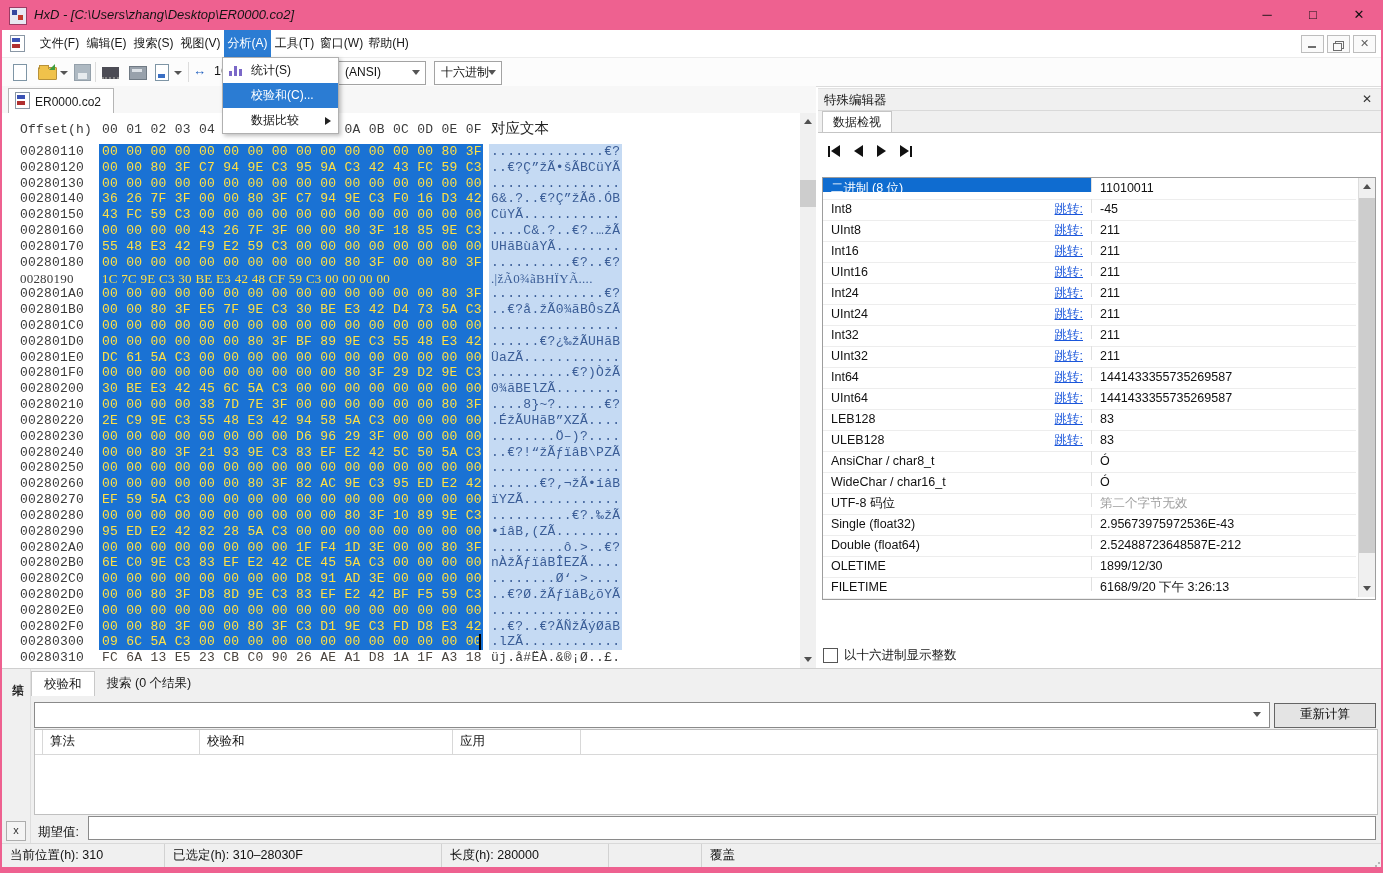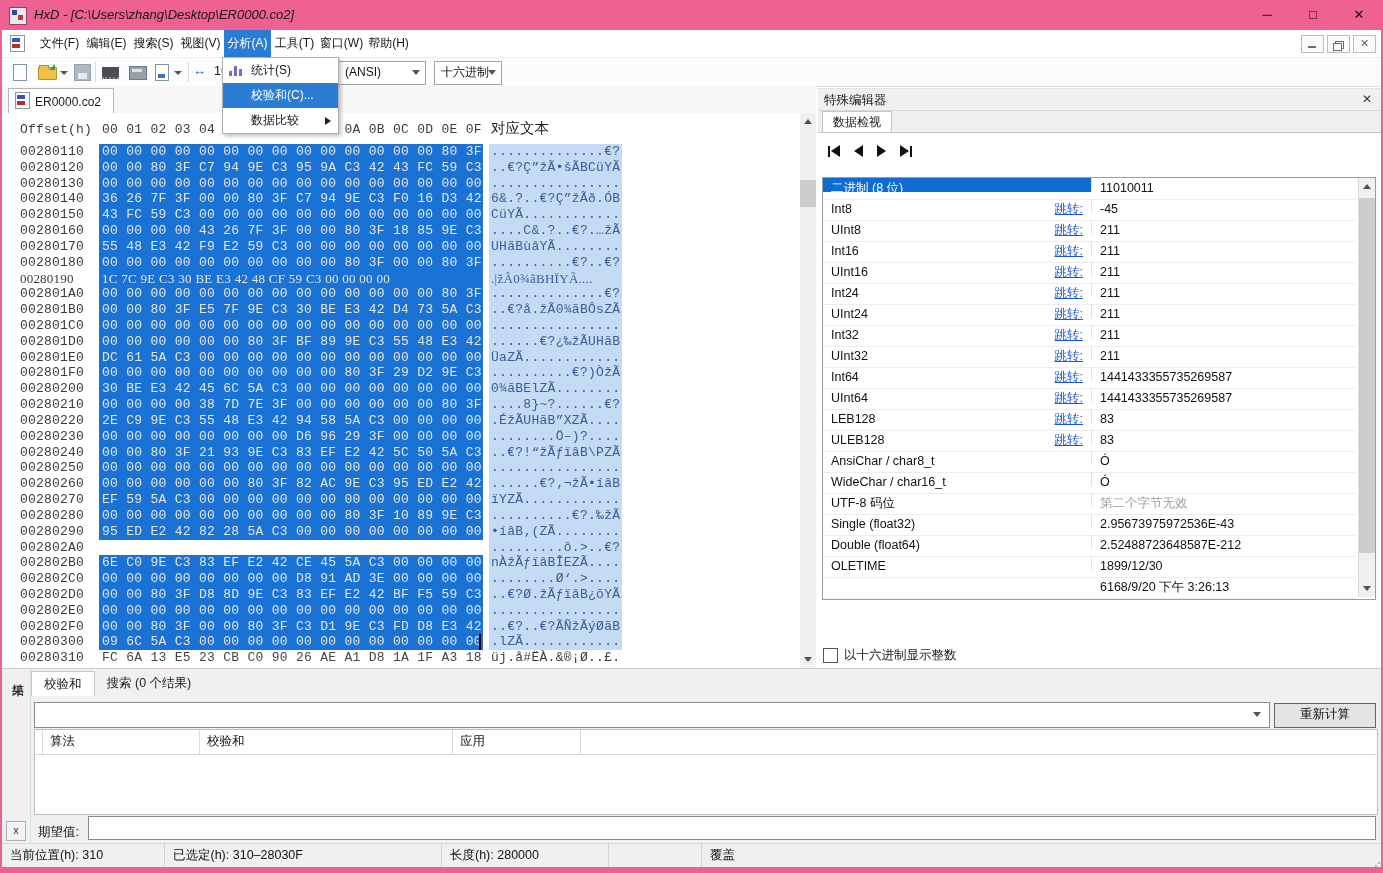--- a/index.html
+++ b/index.html
@@ -61,21 +61,21 @@
   .hexpane{position:absolute;left:2px;top:113px;width:814px;height:555px;background:#fff;
      font-family:"Liberation Mono","DejaVu Sans Mono",monospace;font-size:13px;color:#3c3c3c;}
   .hx-off-h{position:absolute;left:18px;top:9px;letter-spacing:0.2px;}
   .hx-cols-h{position:absolute;left:100px;top:9px;letter-spacing:0.28px;white-space:pre;}
   .hx-txt-h{position:absolute;left:489px;top:6px;font-family:"Liberation Sans",sans-serif;font-size:14.5px;color:#222;}
   #hex-rows{position:absolute;left:0;top:31px;width:814px;height:524px;}
   .hexrow{position:absolute;left:0;width:790px;height:16px;line-height:16px;}
   .hexrow .off{position:absolute;left:18px;letter-spacing:0.2px;}
   .hexrow .bytes{position:absolute;left:97px;width:381px;padding-left:3px;letter-spacing:0.28px;white-space:pre;color:#4a443e;}
   .hexrow .txt{position:absolute;left:487px;width:131px;padding-left:2px;letter-spacing:0.28px;white-space:pre;color:#3c3c3c;}
-  .hexrow.sel .bytes{background:#1a72d4;color:#e5e5e5;}
+  .hexrow.sel .bytes{background:#1a72d4;color:#fde047;}
   .hexrow.sel .txt{background:#c5daf3;color:#3a5d97;}
   .caret{position:absolute;left:477px;top:0;width:2px;height:16px;background:#000;}
   .vsb{position:absolute;left:798px;top:0;width:16px;height:555px;background:#f0f0f0;}
   .sb-arr{position:absolute;left:4px;width:0;height:0;border-left:4px solid transparent;border-right:4px solid transparent;}
   .sb-up{top:6px;border-bottom:5px solid #505050;}
   .sb-dn{bottom:6px;border-top:5px solid #505050;}
   .vsb .thumb{position:absolute;left:0;top:67px;width:16px;height:27px;background:#cdcdcd;}
   
   .rpanel{position:absolute;left:818px;top:88px;width:563px;height:580px;background:#f0f0f0;border-top:1px solid #e2e2e2;}
   .rp-header{position:absolute;left:0;top:0;width:563px;height:21px;border-bottom:1px solid #d9d9d9;}
@@ -344,20 +344,21 @@
           <div class="bytes">00 00 00 00 00 00 00 00 00 00 80 3F 10 89 9E C3</div>
           <div class="txt">..........€?.‰žÃ</div>
         </div>
         <div class="hexrow sel" style="top: 379.68px;">
           <div class="off">00280290</div>
           <div class="bytes">95 ED E2 42 82 28 5A C3 00 00 00 00 00 00 00 00</div>
           <div class="txt">•íâB‚(ZÃ........</div>
         </div>
         <div class="hexrow sel" style="top: 395.5px;">
           <div class="off">002802A0</div>
+          <div class="bytes">00 00 00 00 00 00 00 00 1F F4 1D 3E 00 00 80 3F</div>
           <div class="txt">.........ô.&gt;..€?</div>
         </div>
         <div class="hexrow sel" style="top: 411.32px;">
           <div class="off">002802B0</div>
           <div class="bytes">6E C0 9E C3 83 EF E2 42 CE 45 5A C3 00 00 00 00</div>
           <div class="txt">nÀžÃƒïâBÎEZÃ....</div>
         </div>
         <div class="hexrow sel" style="top: 427.14px;">
           <div class="off">002802C0</div>
           <div class="bytes">00 00 00 00 00 00 00 00 D8 91 AD 3E 00 00 00 00</div>
@@ -546,20 +547,23 @@
             </div>
             <div class="icell-v">2.52488723648587E-212</div>
           </div>
           <div class="insrow" style="top: 378px;">
             <div class="icell-l">
               <span class="ityp">OLETIME</span>
             </div>
             <div class="icell-v">1899/12/30</div>
           </div>
           <div class="insrow" style="top: 399px;">
+            <div class="icell-l">
+              <span class="ityp">FILETIME</span>
+            </div>
             <div class="icell-v">6168/9/20 下午 3:26:13</div>
           </div>
         </div>
       <div class="chk-row">
         <span class="cbox"></span>
         <span>以十六进制显示整数</span>
       </div>
     </div>
   </div>
 

